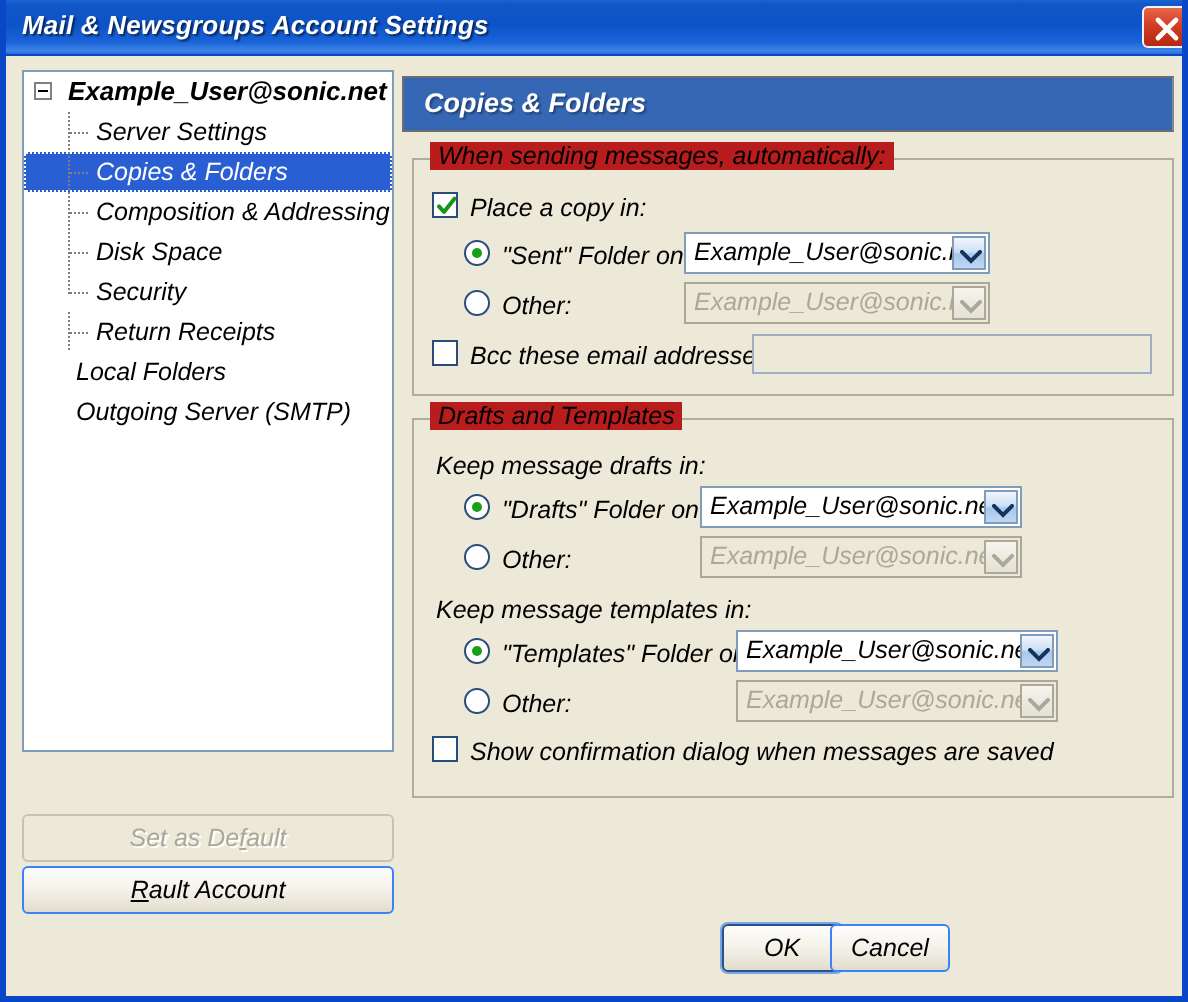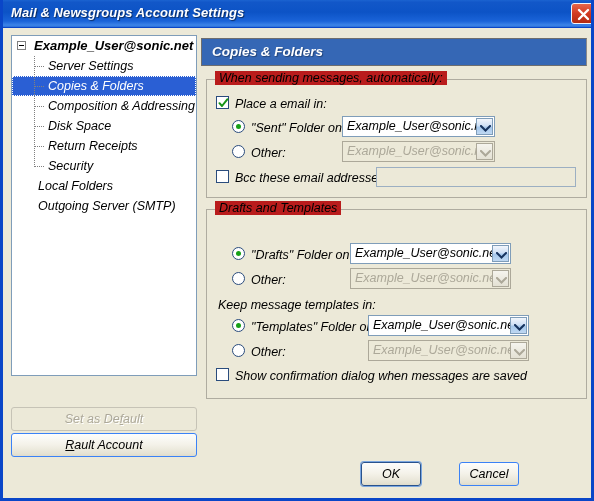--- a/index.html
+++ b/index.html
@@ -248,21 +248,21 @@
   .tinput {
     position: absolute;
     height: 20px;
     background: #ECE9D8;
     border: 1px solid #9CAFC2;
     cursor: default;
   }
 
   
   #btn-ok     { left: 358px; top: 462px; width: 60px; height: 24px; }
-  #btn-cancel { left: 456px; top: 462px; width: 60px; height: 24px; }
+  #btn-cancel { left: 412px; top: 462px; width: 60px; height: 24px; }
   #btn-help   { left: 511px; top: 462px; width: 60px; height: 24px; }
 
   .btn-label { line-height: 22px; display: block; }
 </style>
 </head>
 <body>
 
 <div id="window">
 
   <div id="titlebar">
@@ -295,27 +295,27 @@
       <span class="connector"></span>
       <span class="lbl">Composition &amp; Addressing</span>
     </div>
 
     <div class="tree-row child">
       <span class="connector"></span>
       <span class="lbl">Disk Space</span>
     </div>
 
     <div class="tree-row child">
+      <span class="connector last"></span>
+      <span class="lbl">Security</span>
+    </div>
+
+    <div class="tree-row child">
       <span class="connector"></span>
       <span class="lbl">Return Receipts</span>
-    </div>
-
-    <div class="tree-row child">
-      <span class="connector last"></span>
-      <span class="lbl">Security</span>
     </div>
 
     <div class="tree-row top">
       <span class="lbl">Local Folders</span>
     </div>
 
     <div class="tree-row top">
       <span class="lbl">Outgoing Server (SMTP)</span>
     </div>
 
@@ -338,21 +338,21 @@
       <div class="gb-top-left"></div>
       <div class="gb-top-right" style="left:218px; right:-1px;"></div>
       <div class="gb-title" style="left:8px;">When sending messages, automatically:</div>
     </div>
 
     <div class="cbox" style="left:15px; top:61px;">
       <svg width="11" height="11" viewBox="0 0 11 11">
         <path d="M1.5 5.2 L4 8 L9.3 1.3" stroke="#169416" stroke-width="2" fill="none" stroke-linecap="round" stroke-linejoin="round"></path>
       </svg>
     </div>
-    <div class="lbl-static" style="left:34px; top:62px;">Place a email in:</div>
+    <div class="lbl-static" style="left:34px; top:62px;">Place a copy in:</div>
 
     <div class="radio" style="left:31px; top:85px;">
       <span class="dot"></span>
     </div>
     <div class="lbl-static" style="left:50px; top:86px;">"Sent" Folder on:</div>
     <div class="combo" style="left:141px; top:81px; width:153px;">
       <span class="ctext">Example_User@sonic.net</span>
       <span class="carrow">
         <svg width="11" height="7" viewBox="0 0 11 7">
           <path d="M1 1 L5.5 5.5 L10 1" stroke="#16335E" stroke-width="2" fill="none" stroke-linecap="square"></path>
@@ -374,20 +374,21 @@
     <div class="cbox" style="left:15px; top:135px;"></div>
     <div class="lbl-static" style="left:34px; top:136px;">Bcc these email addresses:</div>
     <div class="tinput" style="left:175px; top:132px; width:200px;"></div>
 
     <div class="groupbox" id="gb-drafts">
       <div class="gb-top-left"></div>
       <div class="gb-top-right" style="left:128px; right:-1px;"></div>
       <div class="gb-title" style="left:8px;">Drafts and Templates</div>
     </div>
 
+    <div class="lbl-static" style="left:17px; top:191px;">Keep message drafts in:</div>
 
     <div class="radio" style="left:31px; top:212px;">
       <span class="dot"></span>
     </div>
     <div class="lbl-static" style="left:50px; top:213px;">"Drafts" Folder on:</div>
     <div class="combo" style="left:149px; top:208px; width:161px;">
       <span class="ctext">Example_User@sonic.net</span>
       <span class="carrow">
         <svg width="11" height="7" viewBox="0 0 11 7">
           <path d="M1 1 L5.5 5.5 L10 1" stroke="#16335E" stroke-width="2" fill="none" stroke-linecap="square"></path>

